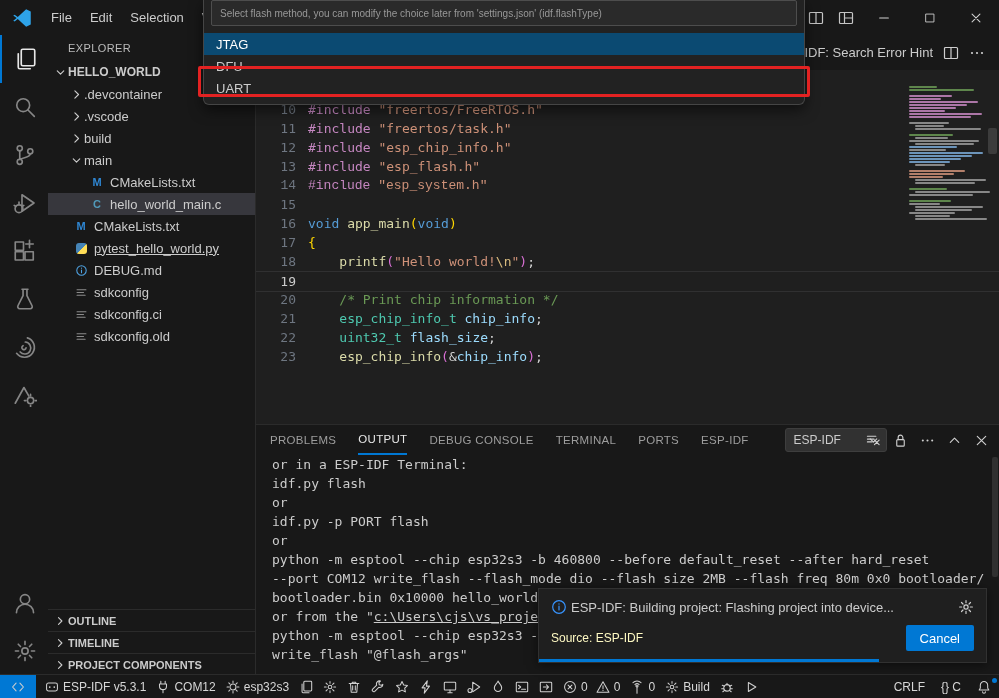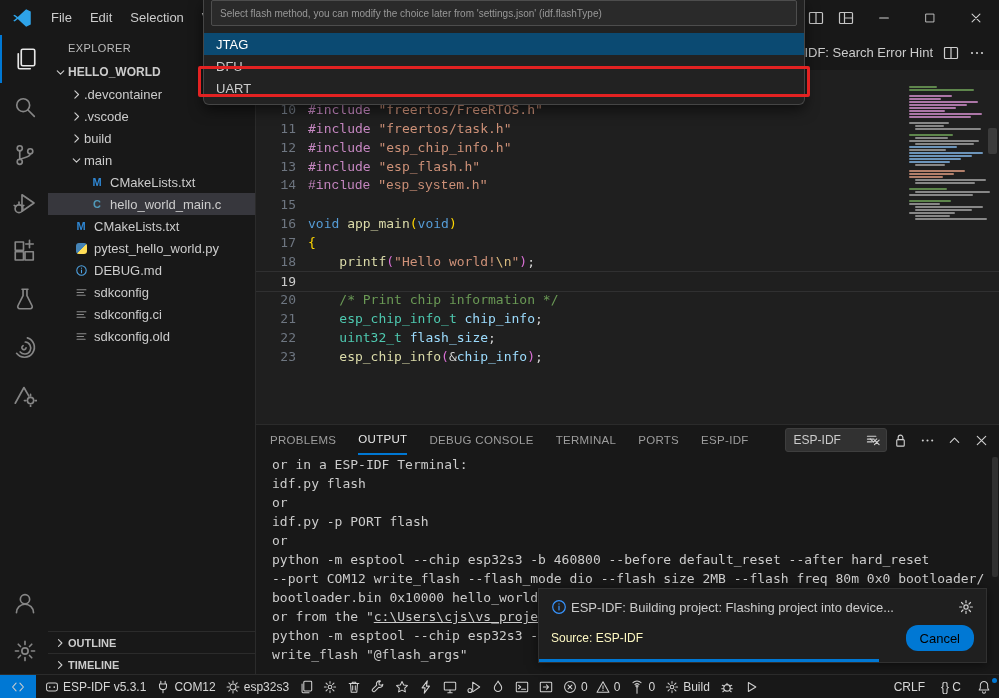--- a/index.html
+++ b/index.html
@@ -100,21 +100,21 @@
   .red-annot{position:absolute;left:198px;top:66px;width:606px;height:25px;border:3px solid #e32222;
              border-radius:2px;z-index:25;pointer-events:none}
 
   
   .notif{position:absolute;left:538px;top:588px;width:447px;height:73px;background:#1f1f1f;
          border:1px solid #313131;box-shadow:0 2px 10px rgba(0,0,0,.5);z-index:15}
   .notif-head{display:flex;align-items:center;padding:10px 12px 0 12px;gap:4px}
   .notif-msg{flex:1;color:#cccccc;font-size:13px;white-space:nowrap;overflow:hidden}
   .notif-foot{display:flex;align-items:center;padding:10px 12px 0 12px}
   .notif-src{color:#fef9c3;font-size:12px}
-  .notif-btn{margin-left:auto;background:#0078d4;color:#000000;border:none;border-radius:12px;
+  .notif-btn{margin-left:auto;background:#0078d4;color:#ffffff;border:none;border-radius:2px;
              height:26px;padding:0 14px;font-size:13px;font-family:inherit}
   .notif-prog{position:absolute;left:0;bottom:0;height:3px;background:#0078d4}
 </style>
 </head>
 <body>
 
 <div class="titlebar">
   <span class="vslogo icon">
       <svg width="20" height="20" viewBox="0 0 16 16" fill="none" stroke="currentColor" stroke-width="1.2" stroke-linecap="round" stroke-linejoin="round">
         <path fill="#2ea3e8" stroke="none" d="M11.3 1L4.6 7.2 2.1 5.3 1 5.9l2.7 2.1L1 10.1l1.1.6 2.5-1.9L11.3 15l3.7-1.8V2.8z"></path>
@@ -287,21 +287,21 @@
           <span class="letter-c">C</span>
         </span>
         <span>hello_world_main.c</span>
       </div>
       <div class="tree-row" style="padding-left: 24px;">
         <span class="ficon">
           <span class="letter-m">M</span>
         </span>
         <span>CMakeLists.txt</span>
       </div>
-      <div class="tree-row" style="padding-left: 24px;">
+      <div class="tree-row" style="padding-left: 24px; text-decoration: underline;">
         <span class="ficon">
           <span style="width:11px;height:11px;border-radius:3px;background:linear-gradient(135deg,#4584b6 50%,#ffde57 50%)"></span>
         </span>
         <span>pytest_hello_world.py</span>
       </div>
       <div class="tree-row" style="padding-left: 24px;">
         <span class="ficon" style="color: rgb(79, 163, 227);">
           <svg width="13" height="13" viewBox="0 0 16 16" fill="none" stroke="currentColor" stroke-width="1.3" stroke-linecap="round" stroke-linejoin="round">
             <circle cx="8" cy="8" r="5.8"></circle>
             <path d="M8 7.3v3.4M8 5v.3"></path>
@@ -343,20 +343,28 @@
         </span>
         <span>OUTLINE</span>
       </div>
       <div class="section">
         <span class="chev">
           <svg width="12" height="12" viewBox="0 0 16 16" fill="none" stroke="currentColor" stroke-width="1.5" stroke-linecap="round" stroke-linejoin="round">
             <path d="M6 3.5L10.5 8 6 12.5"></path>
           </svg>
         </span>
         <span>TIMELINE</span>
+      </div>
+      <div class="section">
+        <span class="chev">
+          <svg width="12" height="12" viewBox="0 0 16 16" fill="none" stroke="currentColor" stroke-width="1.5" stroke-linecap="round" stroke-linejoin="round">
+            <path d="M6 3.5L10.5 8 6 12.5"></path>
+          </svg>
+        </span>
+        <span>PROJECT COMPONENTS</span>
       </div>
     </div>
 </div>
 
 <div class="editorarea">
   <div class="tabbar">
     <div class="tab-actions">
       <span>ESP-IDF: Search Error Hint</span>
       <span class="icon">
           <svg width="16" height="16" viewBox="0 0 16 16" fill="none" stroke="currentColor" stroke-width="1.2" stroke-linecap="round" stroke-linejoin="round">

